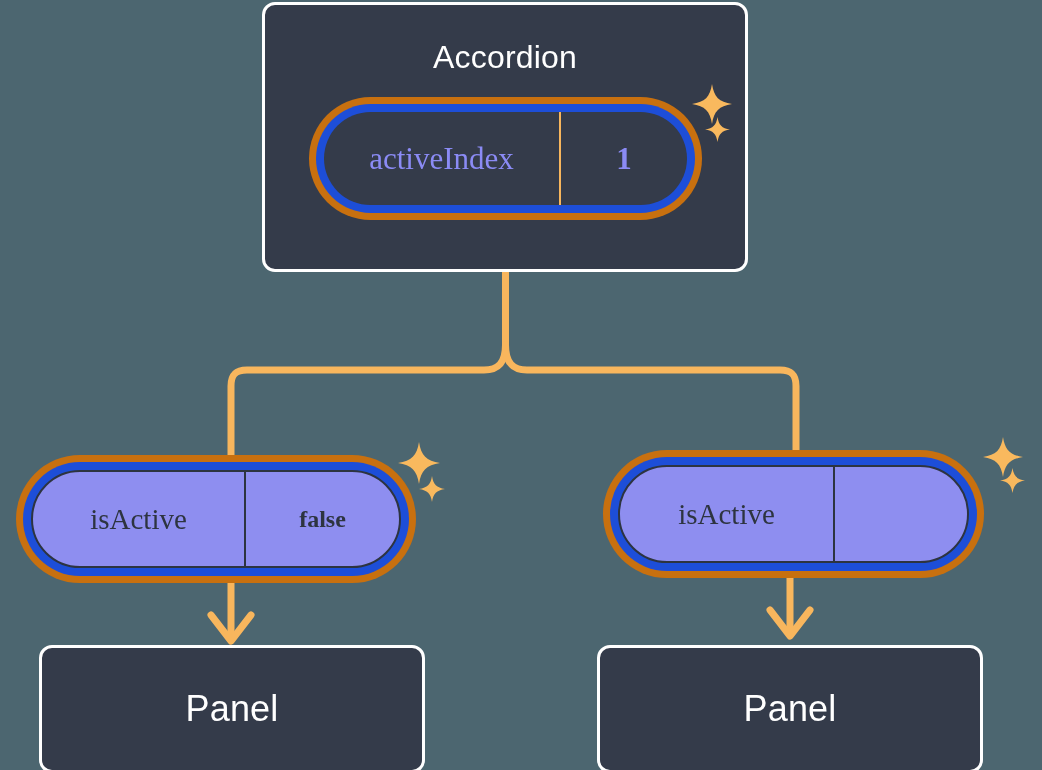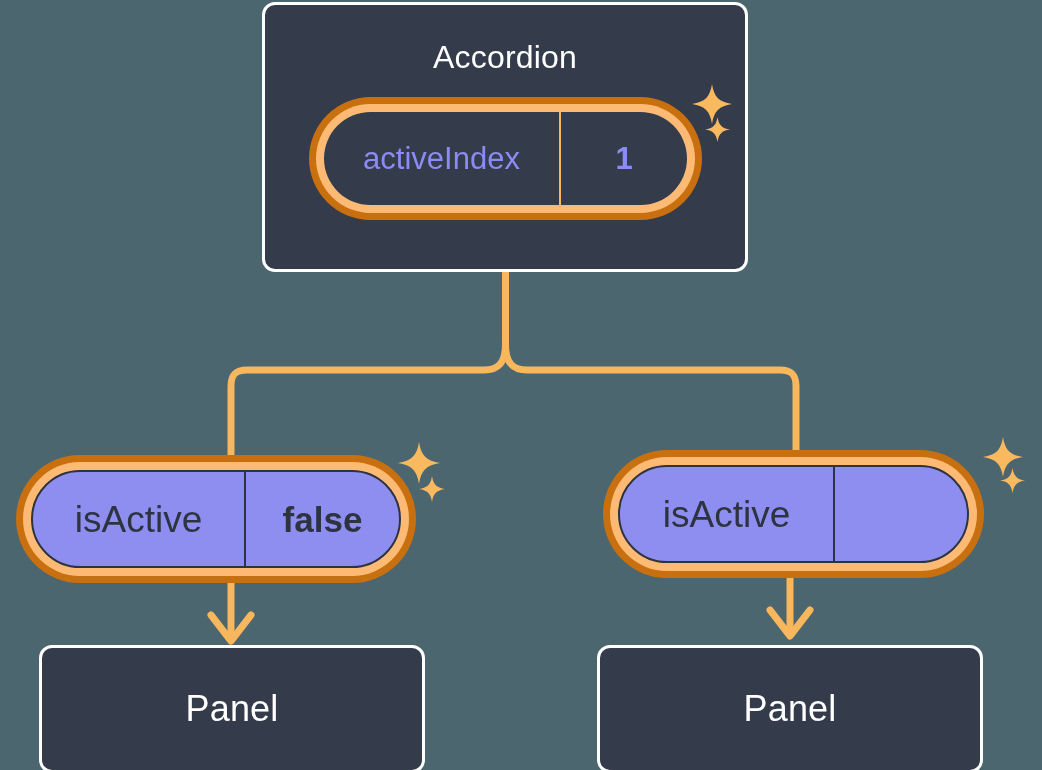--- a/index.html
+++ b/index.html
@@ -83,22 +83,23 @@
     
     background: #c8700f;
     padding: 7px;
     display: block;
   }
   .pill-ring {
     box-sizing: border-box;
     width: 100%;
     height: 100%;
     border-radius: 999px;
-    background: #fdba74;
+    background: #1d4ed8;
     padding: 8px;
+    font-family: Liberation Serif, serif;
   }
   .pill-body {
     box-sizing: border-box;
     width: 100%;
     height: 100%;
     border-radius: 999px;
     display: flex;
     align-items: stretch;
     overflow: hidden;
   }
@@ -137,26 +138,26 @@
   
   .pill-purple {
     height: 128px;
   }
   .pill-purple .pill-body {
     background: #8e8ef0;
     border: 2px solid #2d3440;
   }
   .pill-purple .pill-key {
     color: #2d3440;
-    font-size: 37px;
+    font-size: 29px;
     border-right: 2px solid #2d3440;
   }
   .pill-purple .pill-val {
     color: #2d3440;
-    font-size: 35px;
+    font-size: 24px;
     font-weight: bold;
   }
   #pill-isactive-left {
     left: 16px;
     top: 455px;
     width: 400px;
   }
   #pill-isactive-left .pill-key { flex: 0 0 211px; }
   #pill-isactive-left .pill-val { flex: 1 1 auto; }
 

